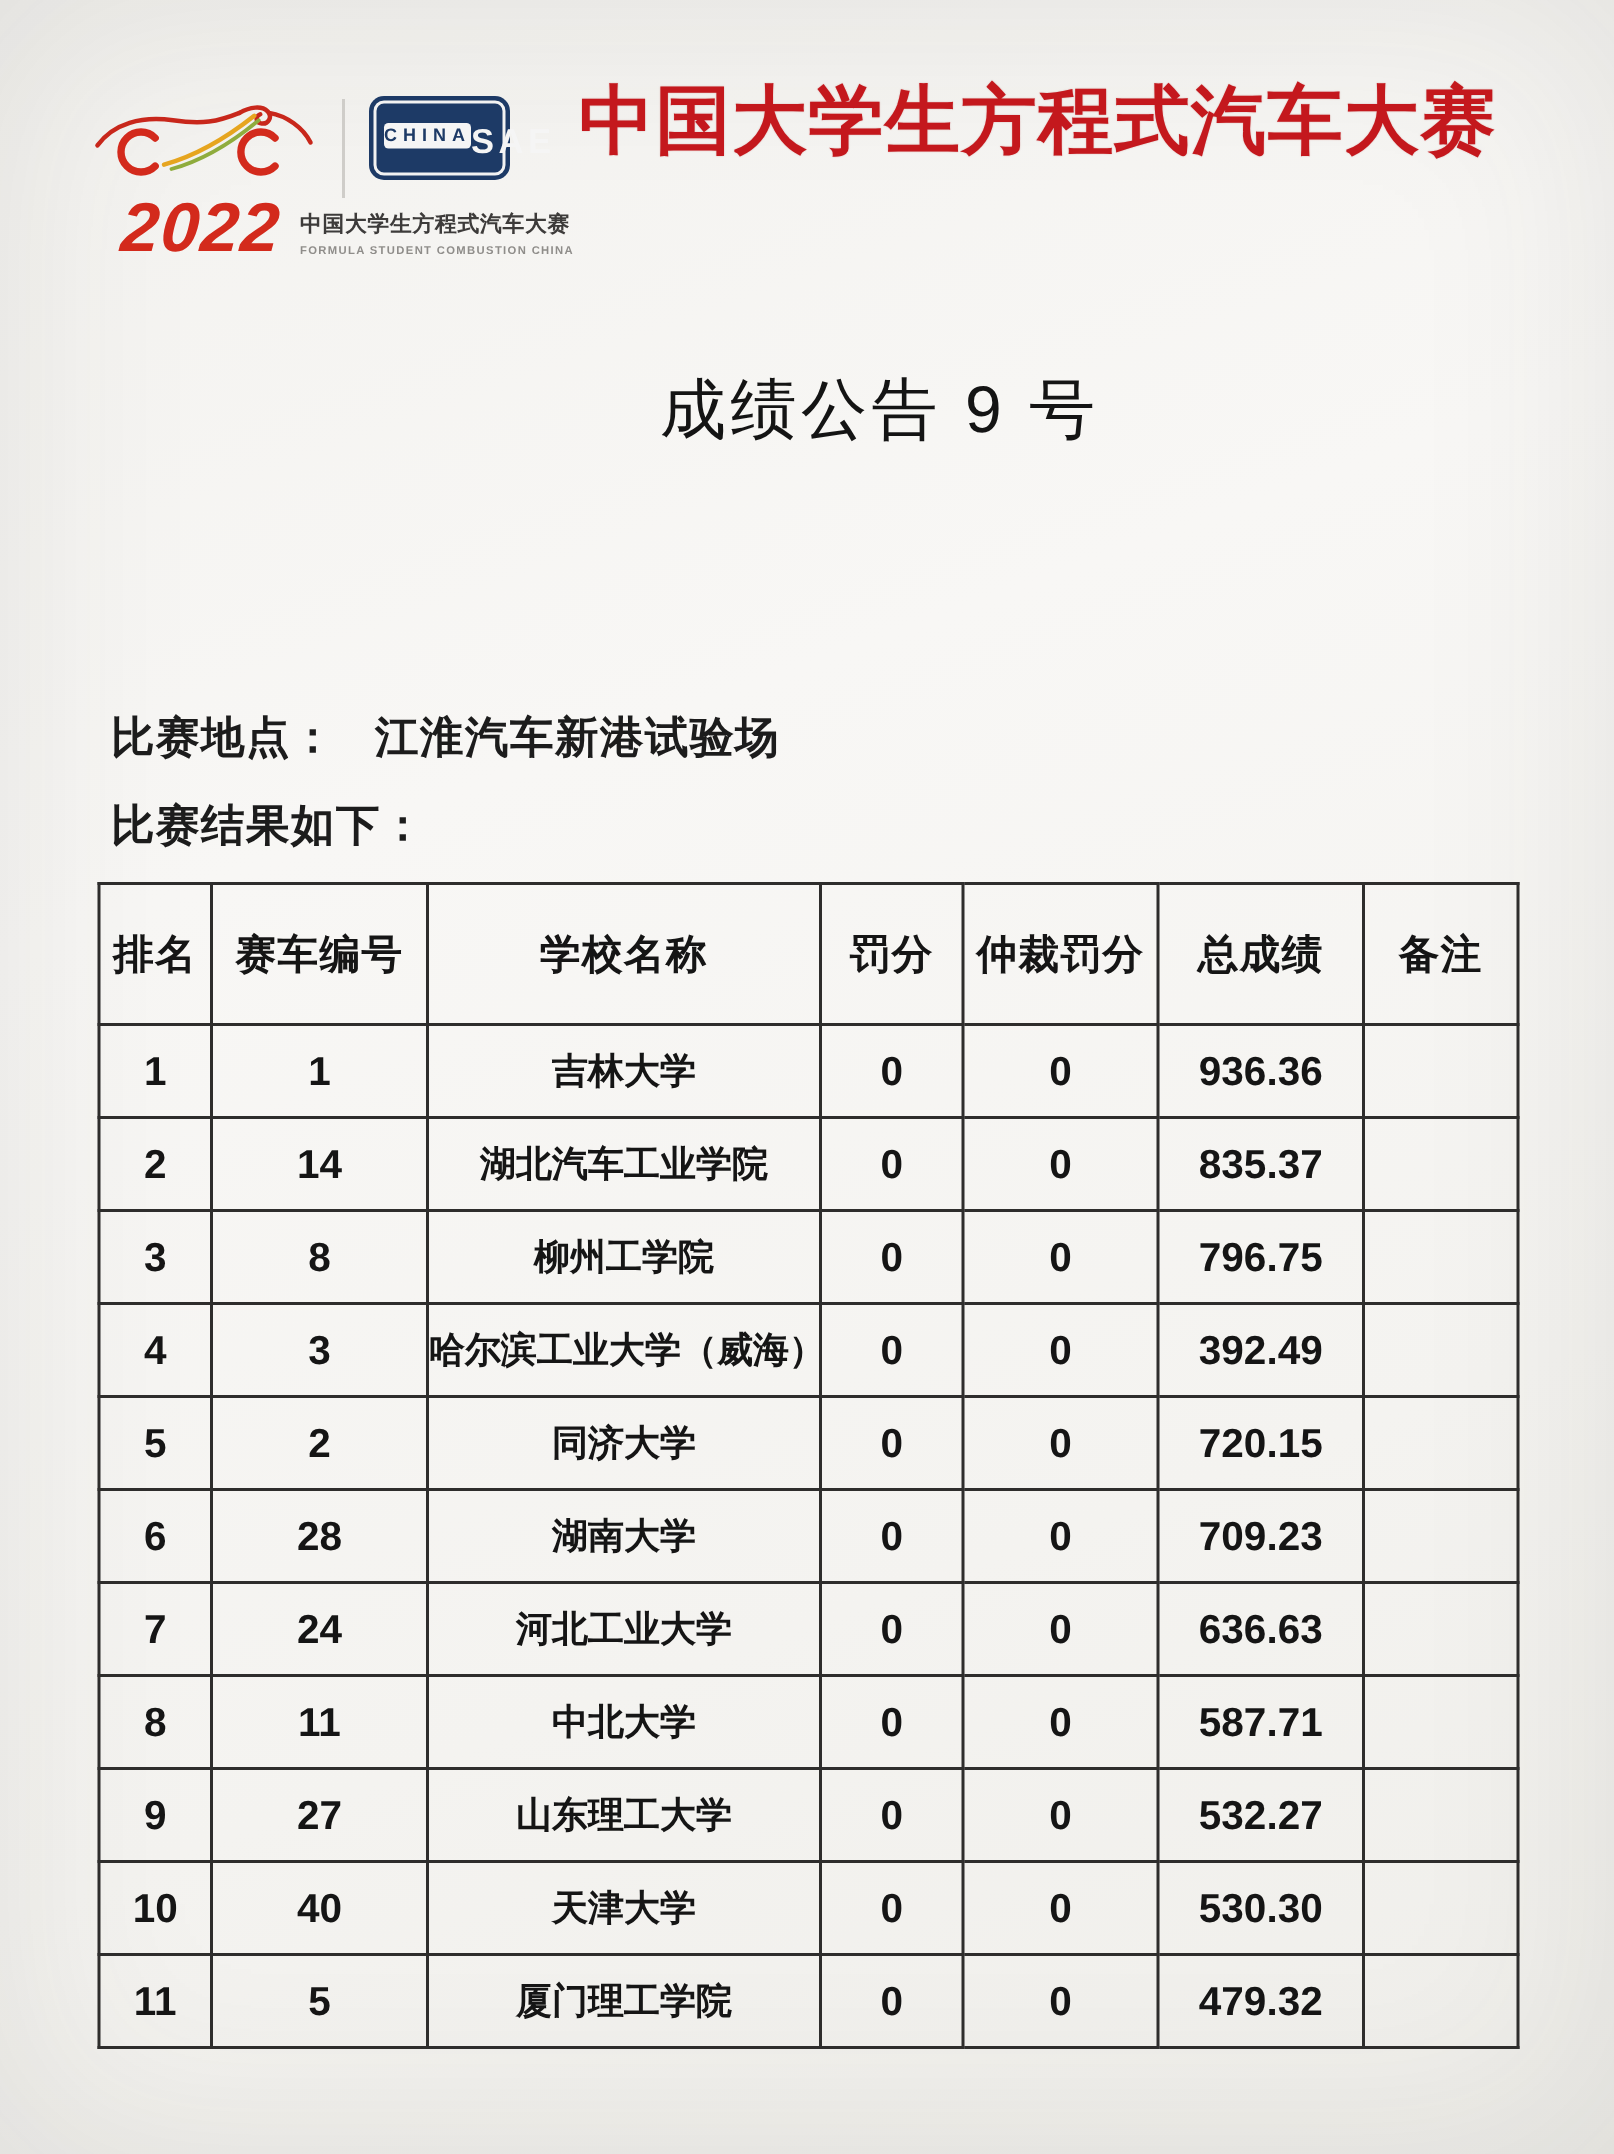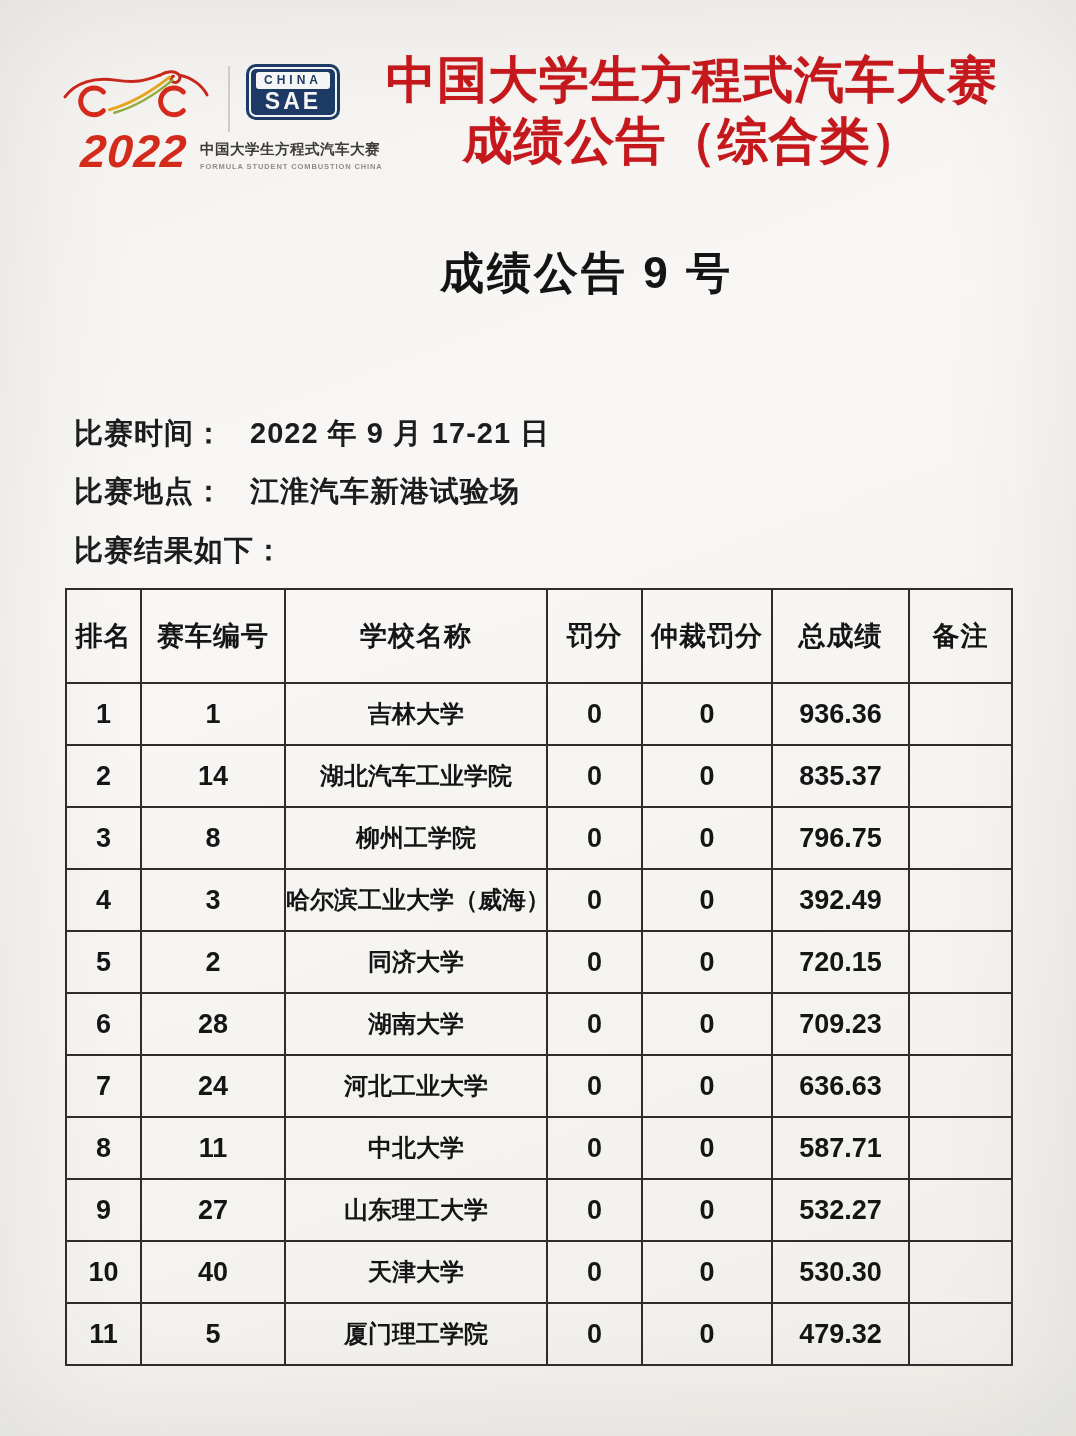--- a/index.html
+++ b/index.html
@@ -32,22 +32,22 @@
   }
   .sae-badge {
     position: absolute; left: 246px; top: 64px; width: 94px; height: 56px;
     background: #1d3a66;
     border-radius: 10px;
     padding: 3px;
   }
   .sae-badge-inner {
     width: 100%; height: 100%;
     border: 2px solid #f2f2f2; border-radius: 7px;
-    padding: 3px 5px 2px;
-    display: flex; flex-direction: column;
+    padding: 13px 5px 2px;
+    display: flex; flex-direction: row;
   }
   .sae-china {
     background: #f5f5f5; border-radius: 3px;
     color: #1d3a66; font-weight: 900; font-size: 12px; letter-spacing: 4px;
     text-align: center; line-height: 17px; height: 17px;
   }
   .sae-sae {
     color: #f5f5f5; font-weight: 900; font-size: 23px; letter-spacing: 3px;
     text-align: center; line-height: 25px; flex: 1;
   }
@@ -68,21 +68,21 @@
     font-size: 50px; font-weight: 900; line-height: 61px;
     letter-spacing: 1px;
     text-shadow: 0 0 1px rgba(160,20,20,0.35);
   }
 
   
   .announcement-title {
     position: absolute; left: 0; top: 244px; width: 100%;
     padding-left: 97px;
     text-align: center;
-    font-size: 44px; font-weight: 700; letter-spacing: 3px;
+    font-size: 44px; font-weight: 400; letter-spacing: 3px;
     color: #141414;
   }
 
   
   .info-line {
     position: absolute; left: 74px;
     font-size: 29px; font-weight: 700; color: #1c1c1c;
     letter-spacing: 1px; white-space: nowrap;
   }
   .info-line .value { margin-left: 26px; }
@@ -136,28 +136,24 @@
     </div>
   </div>
 
   <div class="logo-caption">
     <div class="logo-caption-cn">中国大学生方程式汽车大赛</div>
     <div class="logo-caption-en">FORMULA STUDENT COMBUSTION CHINA</div>
   </div>
 
   <div class="main-title">
     <div>中国大学生方程式汽车大赛</div>
-    <div>成绩公告（综合类）</div>
   </div>
 
   <div class="announcement-title">成绩公告 9 号</div>
 
-  <div class="info-line" id="info-1">
-    <span class="label">比赛时间：</span><span class="value">2022 年 9 月 17-21 日</span>
-  </div>
   <div class="info-line" id="info-3">
     <span class="label">比赛结果如下：</span><span class="value"></span>
   </div>
   <div class="info-line" id="info-2">
     <span class="label">比赛地点：</span><span class="value">江淮汽车新港试验场</span>
   </div>
 
   <table class="results-table">
     <colgroup>
       <col style="width:75px">

